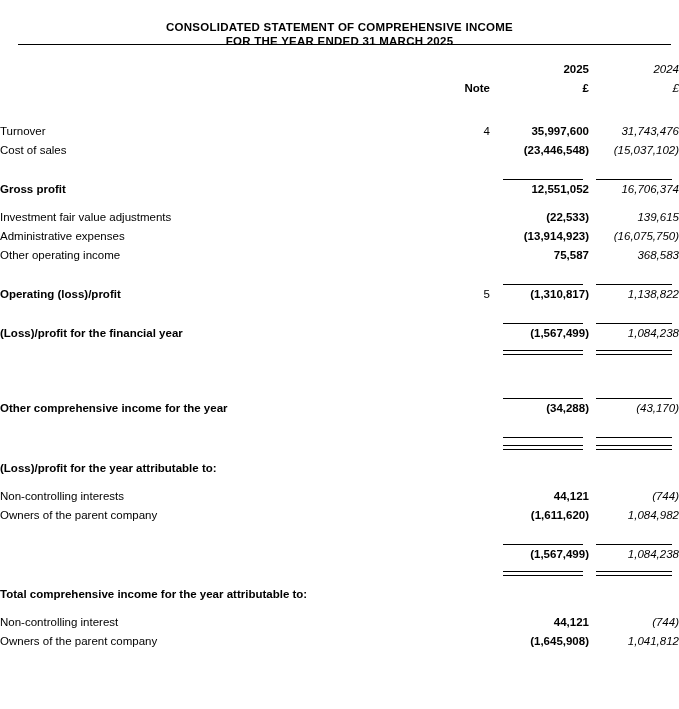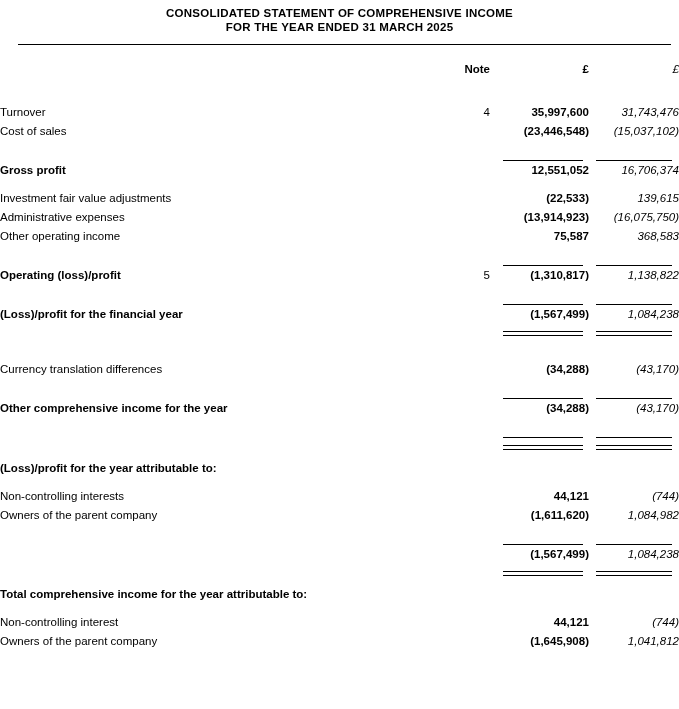--- a/index.html
+++ b/index.html
@@ -16,21 +16,21 @@
     width: 679px;
     height: 709px;
     background: #ffffff;
     overflow: hidden;
   }
 
   
   .title-block {
     position: absolute;
     left: 0;
-    top: 6px;
+    top: 20px;
     width: 679px;
     text-align: center;
   }
   .title-line {
     font-size: 11.5px;
     font-weight: bold;
     letter-spacing: 0.25px;
     line-height: 14px;
     white-space: nowrap;
   }
@@ -134,20 +134,26 @@
 
   <table class="stmt">
     <colgroup>
       <col class="c-label">
         <col class="c-note">
         <col class="c-cur">
         <col class="c-pri">
     </colgroup>
     <tbody>
 
+      <tr>
+        <td class="cell-label"></td>
+        <td class="cell-note"></td>
+        <td class="cell-cur">2025</td>
+        <td class="cell-pri">2024</td>
+      </tr>
 
       <tr>
         <td class="cell-label"></td>
         <td class="cell-note" style="font-weight:bold">Note</td>
         <td class="cell-cur">£</td>
         <td class="cell-pri">£</td>
       </tr>
 
       <tr class="sp-lg">
           <td colspan="4"></td>
@@ -264,62 +270,56 @@
           </td>
         <td class="cell-pri">
             <span class="ln2"></span>
           </td>
       </tr>
 
       <tr class="sp-lg">
           <td colspan="4"></td>
         </tr>
 
-      <tr>
-        <td class="cell-label">Currency translation differences</td>
+
+      <tr class="sp-sm">
+          <td colspan="4"></td>
+        </tr>
+      <tr class="rule">
+        <td></td>
+          <td></td>
+        <td class="cell-cur">
+            <span class="ln"></span>
+          </td>
+        <td class="cell-pri">
+            <span class="ln"></span>
+          </td>
+      </tr>
+
+      <tr class="bold">
+        <td class="cell-label">Other comprehensive income for the year</td>
         <td class="cell-note"></td>
         <td class="cell-cur">(34,288)</td>
         <td class="cell-pri">(43,170)</td>
       </tr>
 
       <tr class="sp-sm">
           <td colspan="4"></td>
         </tr>
       <tr class="rule">
         <td></td>
           <td></td>
         <td class="cell-cur">
             <span class="ln"></span>
           </td>
         <td class="cell-pri">
             <span class="ln"></span>
           </td>
       </tr>
 
-      <tr class="bold">
-        <td class="cell-label">Other comprehensive income for the year</td>
-        <td class="cell-note"></td>
-        <td class="cell-cur">(34,288)</td>
-        <td class="cell-pri">(43,170)</td>
-      </tr>
-
-      <tr class="sp-sm">
-          <td colspan="4"></td>
-        </tr>
-      <tr class="rule">
-        <td></td>
-          <td></td>
-        <td class="cell-cur">
-            <span class="ln"></span>
-          </td>
-        <td class="cell-pri">
-            <span class="ln"></span>
-          </td>
-      </tr>
-
 
       <tr class="drule">
         <td></td>
           <td></td>
         <td class="cell-cur">
             <span class="ln2"></span>
           </td>
         <td class="cell-pri">
             <span class="ln2"></span>
           </td>

